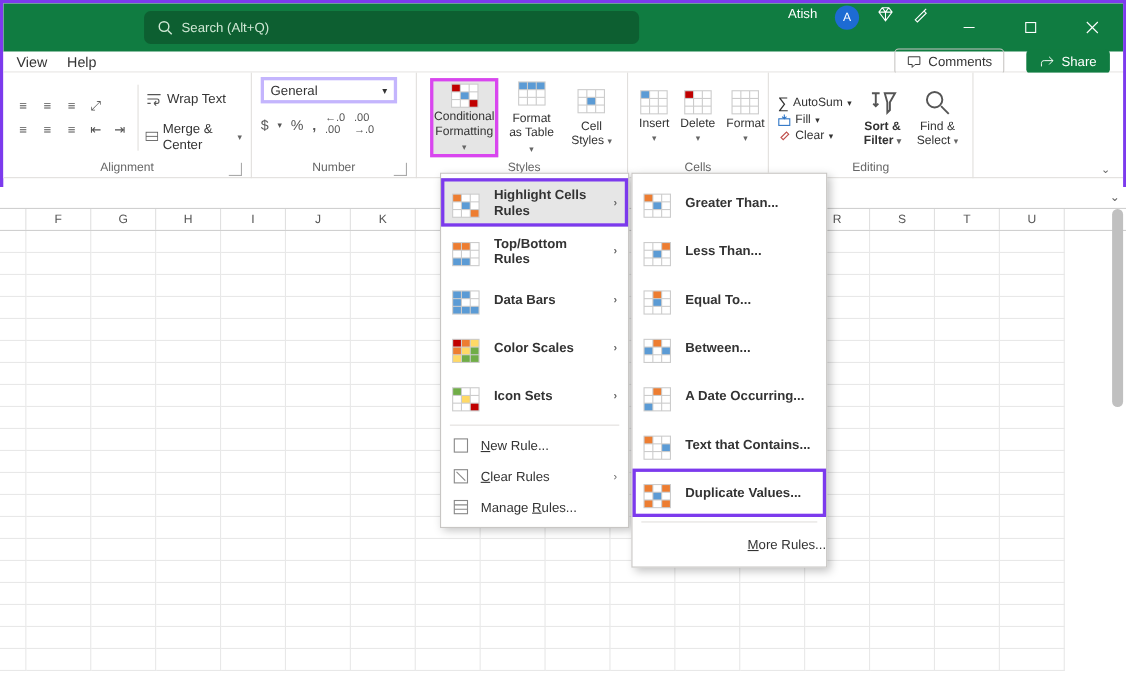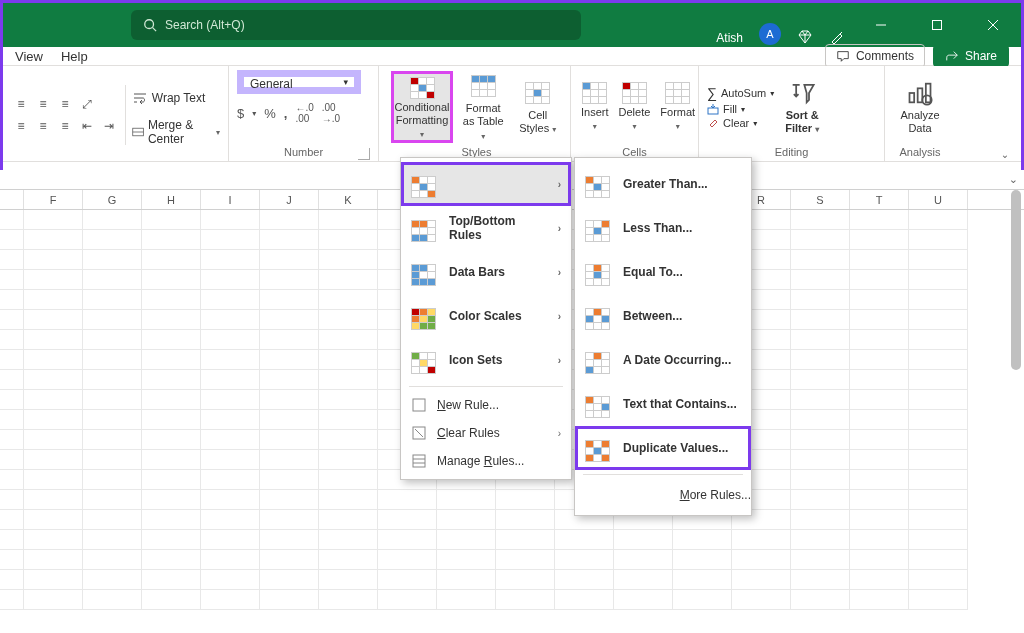--- a/index.html
+++ b/index.html
@@ -2,50 +2,50 @@
 <html><head>
 <meta charset="utf-8">
 <style>
   * { box-sizing: border-box; margin: 0; padding: 0; }
   body { font-family: "Segoe UI", Arial, sans-serif; font-size: 12px; color: #333; background: #fff; width: 1024px; height: 633px; overflow: hidden; border: 3px solid #7c3aed; }
   
   
   .titlebar { background: #107C41; height: 44px; display: flex; align-items: center; padding: 0 8px; gap: 8px; }
   .search-box { background: #0d5f31; border-radius: 6px; height: 30px; width: 450px; margin-left: 120px; display: flex; align-items: center; padding: 0 12px; color: #d0e8d5; gap: 8px; }
   .search-box svg { width: 14px; height: 14px; }
-  .titlebar-right { margin-left: auto; display: flex; align-items: flex-end; gap: 16px; color: #fff; }
+  .titlebar-right { margin-left: auto; display: flex; align-items: flex-start; gap: 16px; color: #fff; }
   .user-badge { background: #1d6bd3; width: 22px; height: 22px; border-radius: 50%; display: flex; align-items: center; justify-content: center; font-size: 11px; color:#fff; }
   .titlebar-icon { width: 16px; height: 16px; color:#fff; }
   .win-btn { width: 40px; height: 40px; display:flex; align-items:center; justify-content:center; color:#fff; }
 
   
   .menubar { height: 19px; display: flex; align-items: center; padding: 0 12px; gap: 18px; background:#fff; border-bottom:1px solid #e1dfdd; }
   .menubar .tab { font-size: 13px; color:#333; }
-  .menubar-right { margin-left:auto; display:flex; gap:8px; align-items:center; }
+  .menubar-right { margin-left:auto; display:flex; gap:20px; align-items:center; }
   .comments-btn { border:1px solid #c8c6c4; border-radius:4px; padding:4px 10px; display:flex; gap:6px; align-items:center; font-size:12px; }
   .share-btn { background:#107C41; color:#fff; border-radius:4px; padding:4px 12px; display:flex; gap:6px; align-items:flex-end; font-size:12px; }
 
   
   .ribbon { height: 96px; background:#fff; border-bottom:1px solid #e1dfdd; display:flex; position:relative; }
   .ribbon-group { border-right:1px solid #e1dfdd; padding: 4px 8px 2px; display:flex; flex-direction:column; height:96px; }
   .ribbon-group-body { flex:1; display:flex; align-items:center; gap:6px; }
   .ribbon-group-label { text-align:center; font-size:11px; color:#666; display:flex; justify-content:center; align-items:center; gap:4px; height:16px; position:relative; }
   .dialog-launcher { position:absolute; right:0; bottom:0; width:12px; height:12px; border:1px solid #aaa; border-left:none; border-top:none; }
 
   .small-btn-stack { display:flex; flex-direction:column; gap:2px; }
   .small-btn-row { display:flex; gap:2px; }
   .sb { width:20px; height:20px; border:1px solid transparent; display:flex; align-items:center; justify-content:center; background:#fff; color:#555; font-size:12px; }
   .wrap-row { display:flex; align-items:center; gap:4px; height:28px; }
 
   .big-btn { display:flex; flex-direction:column; align-items:center; justify-content:center; width:62px; height:72px; font-size:11px; line-height:1.2; text-align:center; gap:2px; padding: 0 2px; }
   .big-btn.active { background:#e5e5e5; border:3px solid #d946ef; }
   .big-btn svg, .big-btn .icon-holder { width:28px; height:28px; }
   .big-btn .caret { font-size:8px; color:#666; }
 
-  .combo { border:7px solid #c4b5fd; height:24px; width:124px; display:flex; justify-content:space-between; padding:0 6px; font-size:12px; }
+  .combo { border:3px solid #c4b5fd; height:24px; width:124px; display:flex; align-items:center; justify-content:space-between; padding:0 6px; font-size:12px; }
   .num-row { display:flex; gap:8px; align-items:center; height:24px; padding-top:6px; }
   .num-row span { font-size:13px; color:#555; }
 
   .editing-col { display:flex; flex-direction:column; gap:2px; justify-content:center; font-size:11px; }
   .editing-col .er { display:flex; gap:4px; align-items:center; }
 
   
   .sheet-area { position:absolute; top:170px; left:0; right:0; bottom:0; background:#fff; }
   .formula-bar { height: 20px; border-bottom:1px solid #d0d0d0; display:flex; align-items:center; justify-content:flex-end; padding-right:6px; color:#666; font-size:11px; }
   .col-headers { display:flex; height:20px; border-bottom:1px solid #d0d0d0; background:#fff; }
@@ -172,20 +172,24 @@
         <div class="wrap-row">
           <svg width="16" height="16" viewBox="0 0 16 16" fill="none" stroke="#555">
               <rect x="1" y="3" width="14" height="10"></rect>
               <line x1="1" y1="8" x2="15" y2="8"></line>
             </svg>
           <span>Merge &amp; Center</span>
           <span style="font-size:8px;color:#666;">▾</span>
         </div>
       </div>
     </div>
+    <div class="ribbon-group-label">
+        <span>Alignment</span>
+        <span class="dialog-launcher"></span>
+      </div>
   </div>
 
   <div class="ribbon-group" style="width:150px;">
     <div class="ribbon-group-body" style="flex-direction:column; align-items:stretch; gap:4px;">
       <div class="combo">
           <span>General</span>
           <span style="font-size:9px;">▾</span>
         </div>
       <div class="num-row">
         <span>$</span>
@@ -326,42 +330,33 @@
             <span class="caret" style="font-size:8px;">▾</span>
           </div>
       </div>
       <div class="big-btn" style="width:44px;font-weight:bold;">
         <svg width="22" height="22" viewBox="0 0 24 24" fill="none" stroke="#555" stroke-width="1.5">
             <path d="M4 5 H10 L7 5 V15 M5 13 L7 15 L9 13"></path>
             <path d="M14 5 H22 L18 12 V18 L16 20 V12 Z"></path>
           </svg>
         <span><span>Sort &amp; Filter</span> <span class="caret">▾</span></span>
       </div>
+      <div class="big-btn" style="width:44px;">
+        <svg width="22" height="22" viewBox="0 0 24 24" fill="none" stroke="#555" stroke-width="1.5">
+            <circle cx="10" cy="10" r="6"></circle>
+            <line x1="15" y1="15" x2="21" y2="21"></line>
+          </svg>
+        <span><span>Find &amp; Select</span> <span class="caret">▾</span></span>
+      </div>
     </div>
     <div class="ribbon-group-label">
         <span>Editing</span>
       </div>
   </div>
 
-  <div class="ribbon-group" style="width:70px; border-right:none;">
-    <div class="ribbon-group-body">
-      <div class="big-btn" style="width:58px;">
-        <svg width="24" height="24" viewBox="0 0 24 24" fill="none" stroke="#555" stroke-width="1.5">
-            <rect x="3" y="12" width="4" height="8"></rect>
-            <rect x="10" y="8" width="4" height="12"></rect>
-            <rect x="17" y="4" width="4" height="16"></rect>
-            <circle cx="18" cy="18" r="4"></circle>
-          </svg>
-        <span>Analyze Data</span>
-      </div>
-    </div>
-    <div class="ribbon-group-label">
-        <span>Analysis</span>
-      </div>
-  </div>
 
   <div class="collapse-btn" style="top:78px;">
       <span style="font-size:10px;">⌄</span>
     </div>
 </div>
 
 <div class="sheet-area">
   <div class="formula-bar">⌄</div>
   <div class="col-headers">
     <div class="ch" style="width:24px;"></div>
@@ -777,20 +772,21 @@
           <span class="o"></span>
           <span></span>
           <span></span>
           <span></span>
           <span class="b"></span>
           <span></span>
           <span></span>
           <span></span>
           <span class="o"></span>
         </span></span>
+    <span>Highlight Cells Rules</span>
       <span class="arrow">›</span>
   </div>
   <div class="mi">
     <span class="mi-icon"><span class="grid-icon">
           <span class="o"></span>
           <span class="o"></span>
           <span></span>
           <span></span>
           <span></span>
           <span></span>

